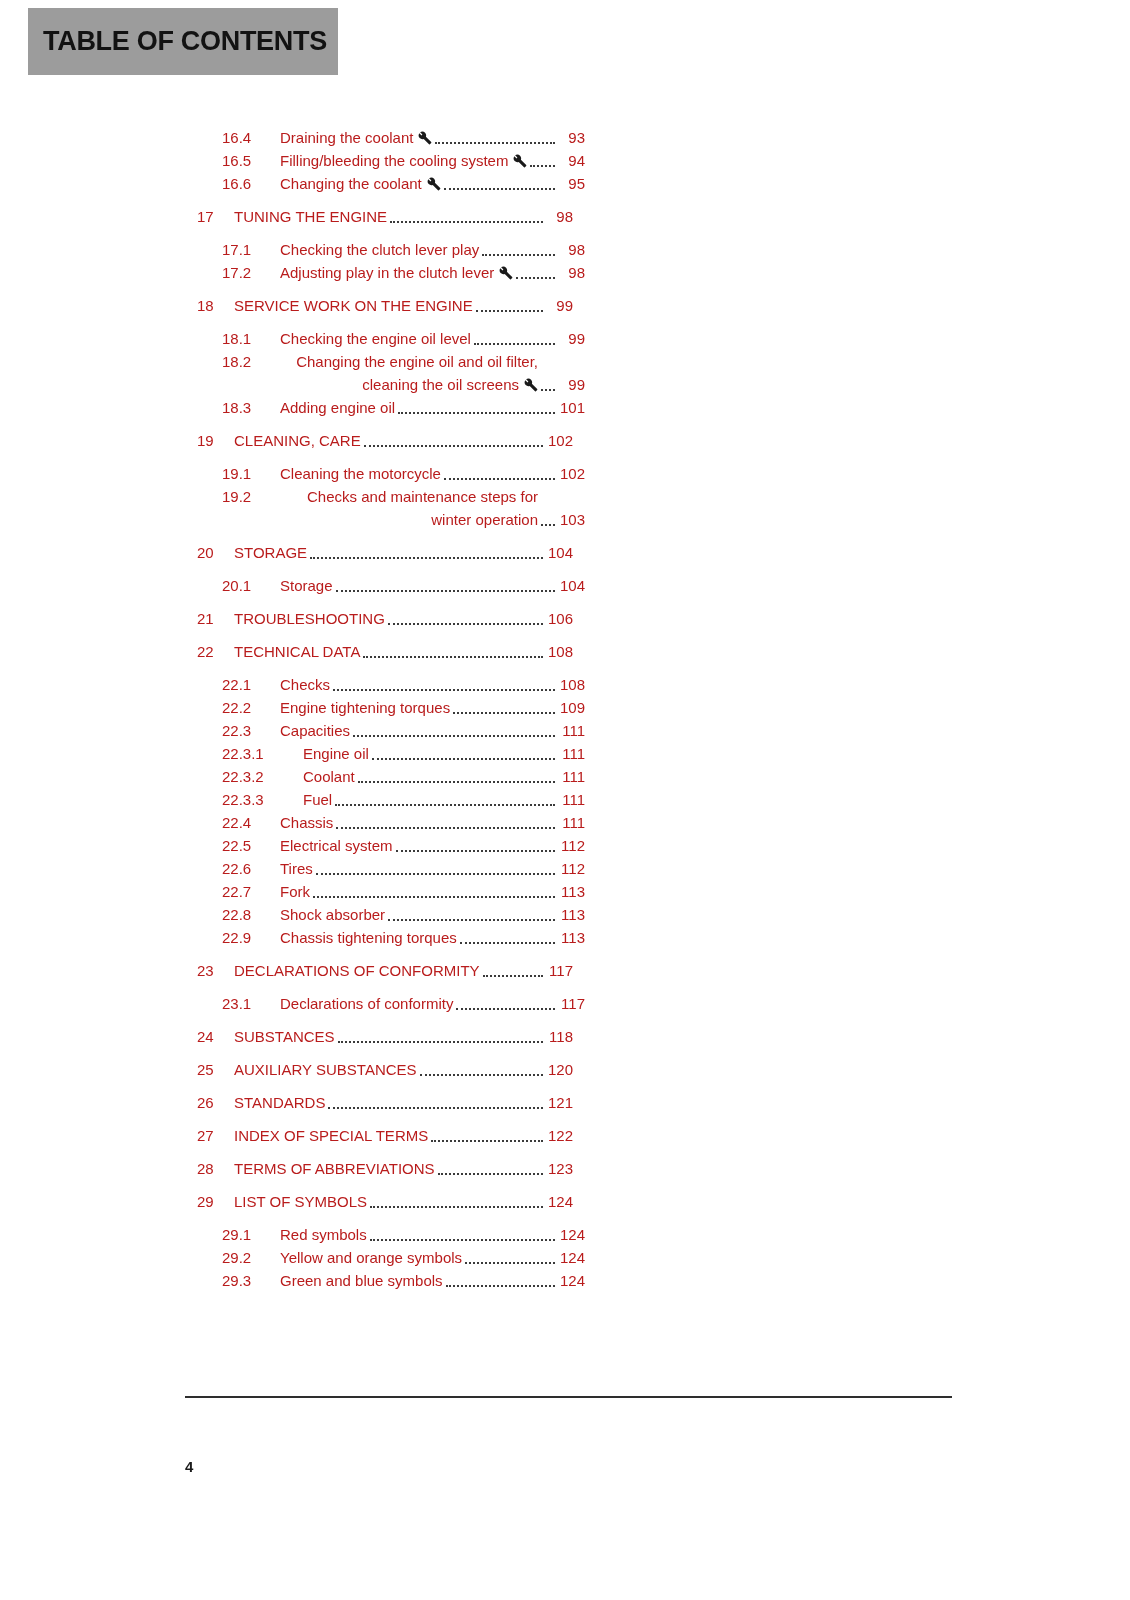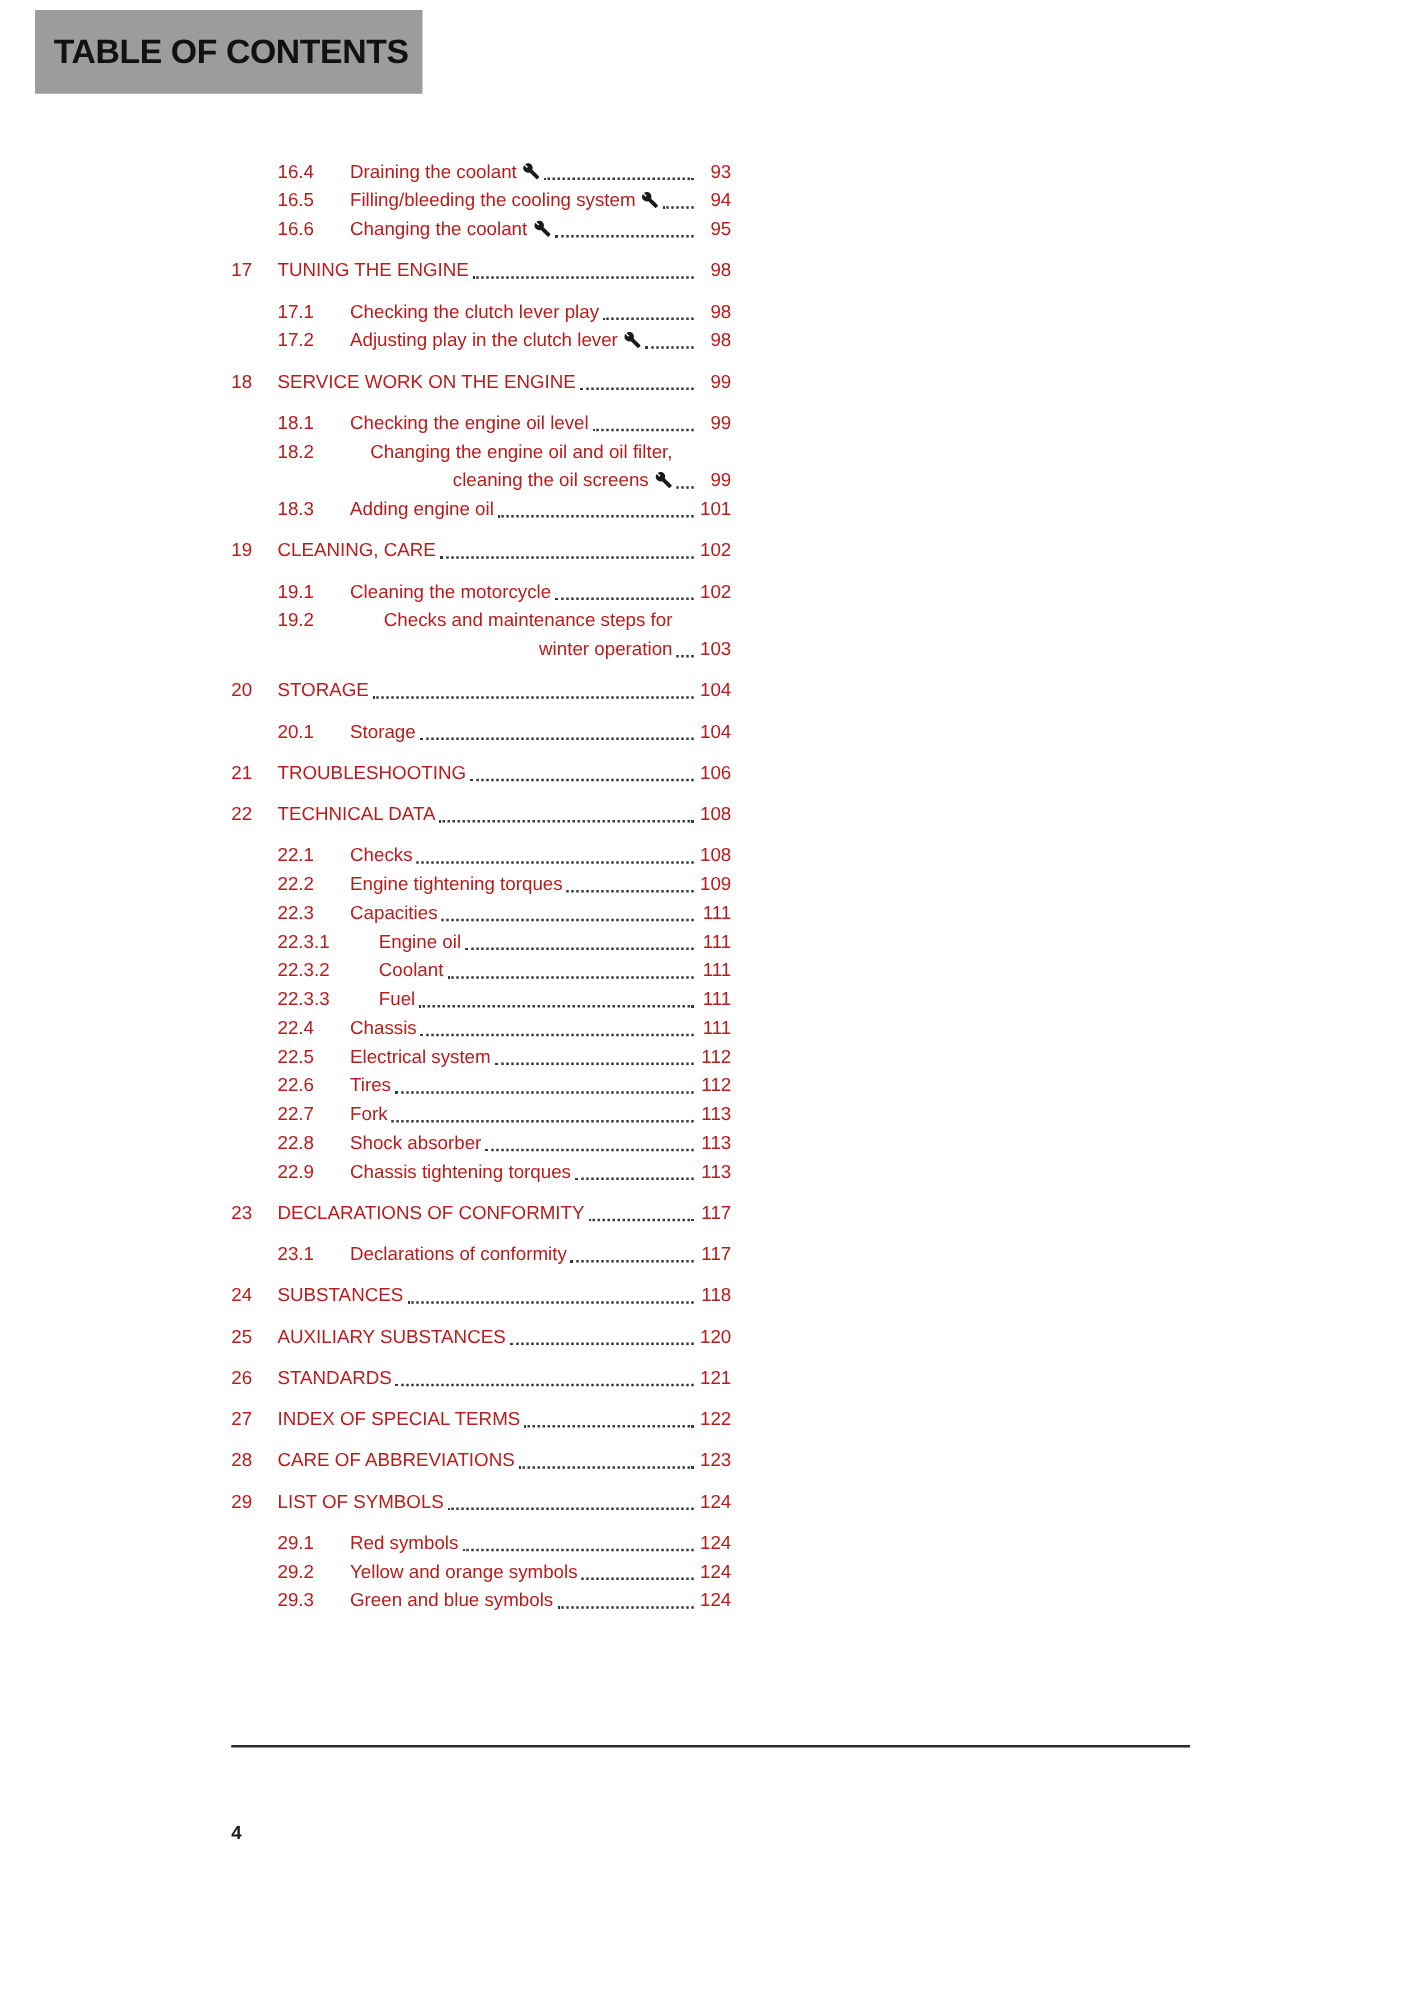--- a/index.html
+++ b/index.html
@@ -35,21 +35,21 @@
   .col { position: absolute; top: 126px; }
   .col-left  { left: 185px; width: 400px; }
   .col-right { left: 617px; width: 398px; }
 
   .entry {
     display: flex;
     font-size: 15px;
     line-height: 23px;
     color: #b91c1c;
   }
-  .chapter { margin: 10px 0; }
+  .chapter { margin: 10px 12px; }
   .lvl1 .num { flex: 0 0 37px; }
   .lvl2, .lvl3 { padding-left: 37px; }
   .lvl2 .num { flex: 0 0 58px; }
   .lvl3 .num { flex: 0 0 81px; }
   .num { flex: 0 0 auto; }
   .title { flex: 0 1 auto; text-align: right; }
   .leader {
     flex: 1 1 14px;
     min-width: 14px;
     align-self: flex-end;
@@ -311,21 +311,21 @@
         <span class="pg">121</span>
       </div>
       <div class="entry lvl1 chapter">
         <span class="num">27</span>
         <span class="title">INDEX OF SPECIAL TERMS</span>
         <span class="leader"></span>
         <span class="pg">122</span>
       </div>
       <div class="entry lvl1 chapter">
         <span class="num">28</span>
-        <span class="title">CARE OF ABBREVIATIONS</span>
+        <span class="title">TERMS OF ABBREVIATIONS</span>
         <span class="leader"></span>
         <span class="pg">123</span>
       </div>
       <div class="entry lvl1 chapter">
         <span class="num">29</span>
         <span class="title">LIST OF SYMBOLS</span>
         <span class="leader"></span>
         <span class="pg">124</span>
       </div>
       <div class="entry lvl2">

